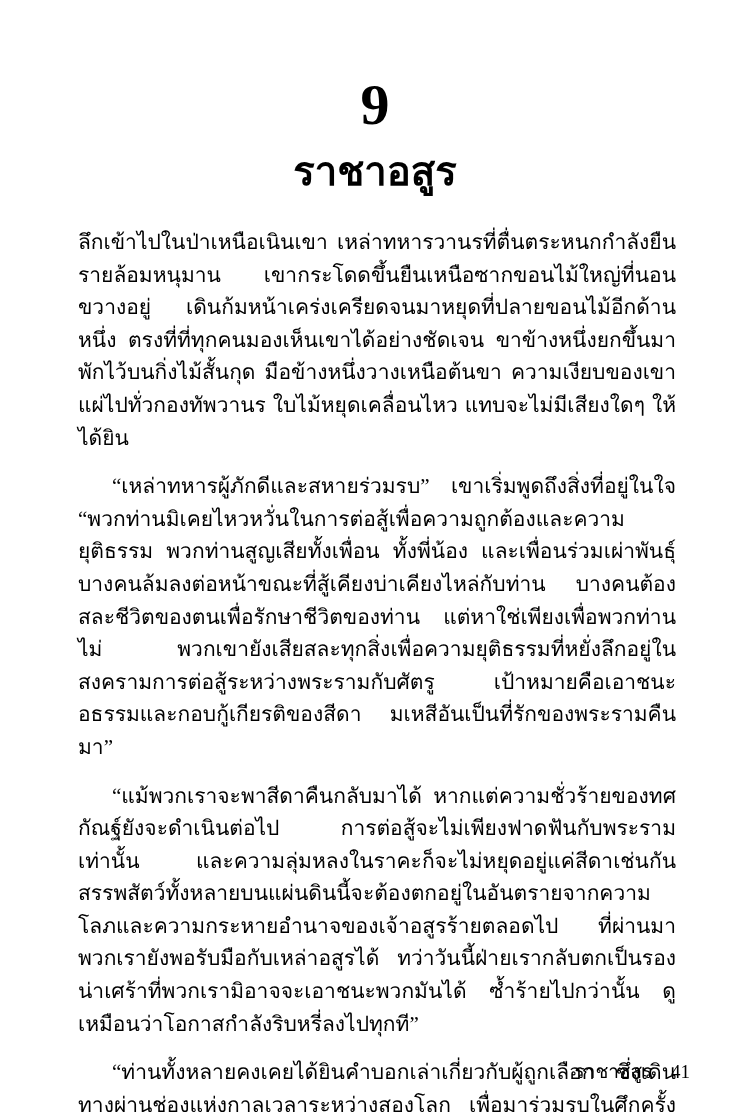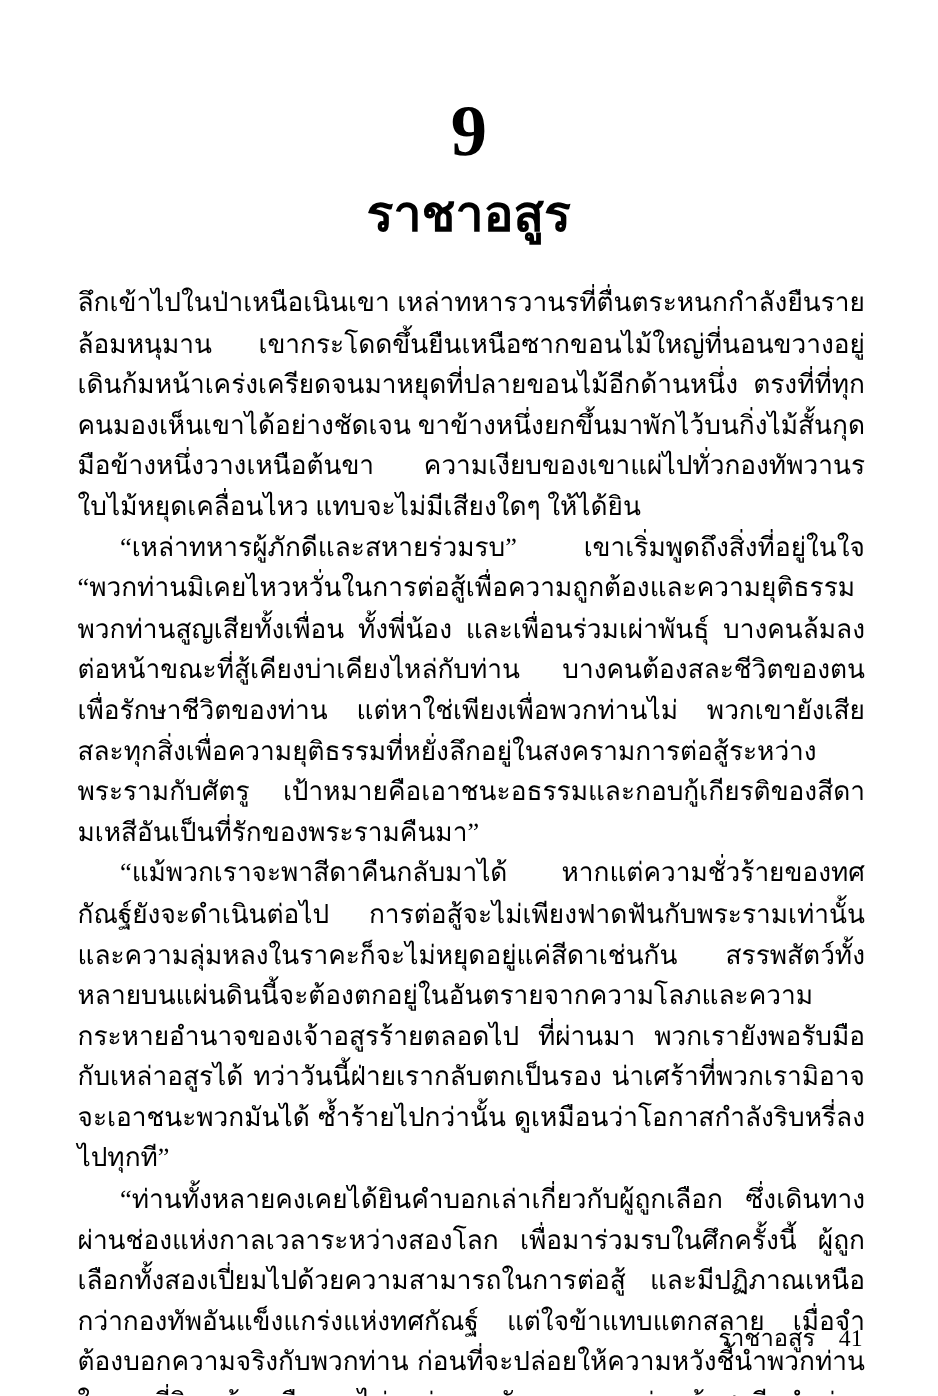--- a/index.html
+++ b/index.html
@@ -31,21 +31,21 @@
     margin-top: 14px;
     line-height: 1.2;
   }
   .body-text {
     margin: 30px 58px 0 62px;
     font-size: 21px;
     line-height: 32.6px;
     text-align: justify;
   }
   .body-text p {
-    margin: 0;
+    margin: 16px;
   }
   .body-text p.indent {
     text-indent: 34px;
   }
   .footer {
     position: absolute;
     right: 60px;
     bottom: 36px;
     font-size: 19px;
     line-height: 1;

